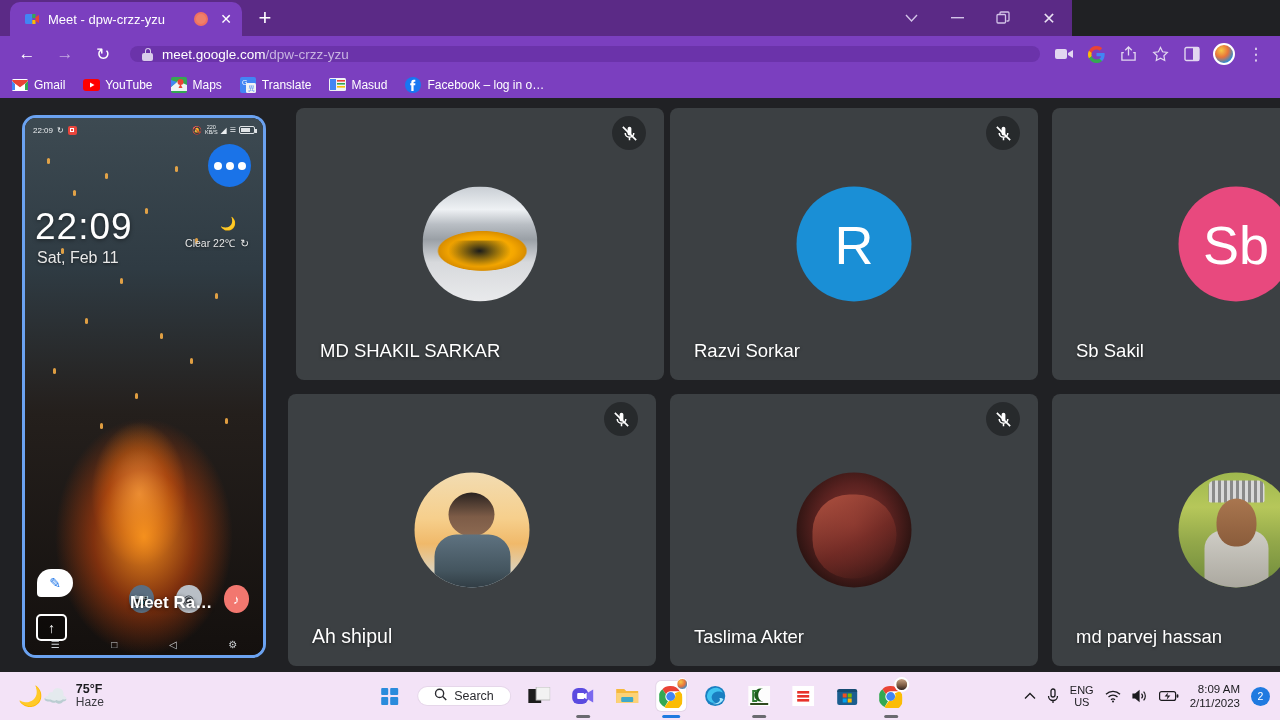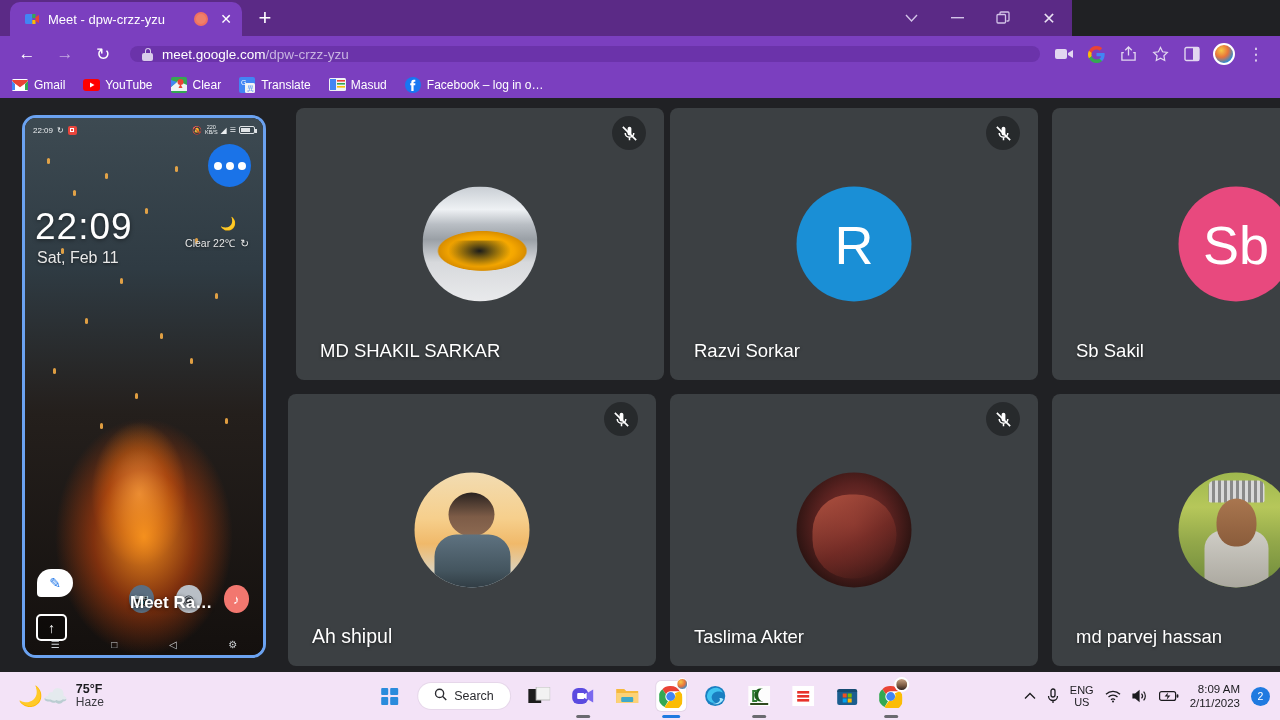--- a/index.html
+++ b/index.html
@@ -285,21 +285,21 @@
     display: flex; align-items: center; justify-content: center;
     border-radius: 5px;
   }
   .tb-ico.active { background: #ffffff; box-shadow: 0 0 0 1px rgba(0,0,0,.06); }
   .tb-ico .underline {
     position: absolute; bottom: -7px; left: 50%; transform: translateX(-50%);
     width: 14px; height: 3px; border-radius: 2px; background: #6a6a70;
   }
   .tb-ico.active .underline { width: 18px; background: #1f7ae0; }
   .search-pill {
-    height: 26px; border-radius: 15px; background: #ffffff;
+    height: 18px; border-radius: 15px; background: #ffffff;
     display: flex; align-items: center; gap: 7px; padding: 4px 16px;
     color: #2b2b30; font-size: 12.5px;
     box-shadow: 0 0 0 1px rgba(0,0,0,.05);
   }
   .tb-right {
     position: absolute; right: 10px; display: flex; align-items: center; gap: 11px;
   }
   .tr-ico { color: #1b1b1f; font-size: 13px; display: flex; align-items: center; justify-content: center; }
   .lang { text-align: center; font-size: 11px; color: #1b1b1f; line-height: 1.1; }
   .clock { text-align: right; font-size: 11.5px; color: #1b1b1f; line-height: 1.25; }
@@ -431,21 +431,21 @@
     <div class="bm">
       <span class="bm-ico">
         <svg width="16" height="16" viewBox="0 0 16 16">
             <rect width="16" height="16" rx="2" fill="#34a853"></rect>
             <path d="M0 10l7-6 9 4v6H0z" fill="#f1f3f4"></path>
             <path d="M0 3l6 2-6 5z" fill="#4285f4"></path>
             <circle cx="9.5" cy="5" r="3" fill="#ea4335"></circle>
             <path d="M9.5 7l2 4h-4z" fill="#ea4335"></path>
           </svg>
       </span>
-      <span class="bm-label">Clear</span>
+      <span class="bm-label">Maps</span>
     </div>
     <div class="bm">
       <span class="bm-ico">
         <svg width="16" height="16" viewBox="0 0 16 16">
             <rect width="16" height="16" rx="2" fill="#4285f4"></rect>
             <rect x="6" y="6" width="10" height="10" rx="1.5" fill="#f1f3f4"></rect>
             <text x="2" y="7.5" font-size="7" fill="#fff" font-family="sans-serif">G</text>
             <text x="8" y="14" font-size="7" fill="#4285f4" font-family="sans-serif">異</text>
           </svg>
       </span>

